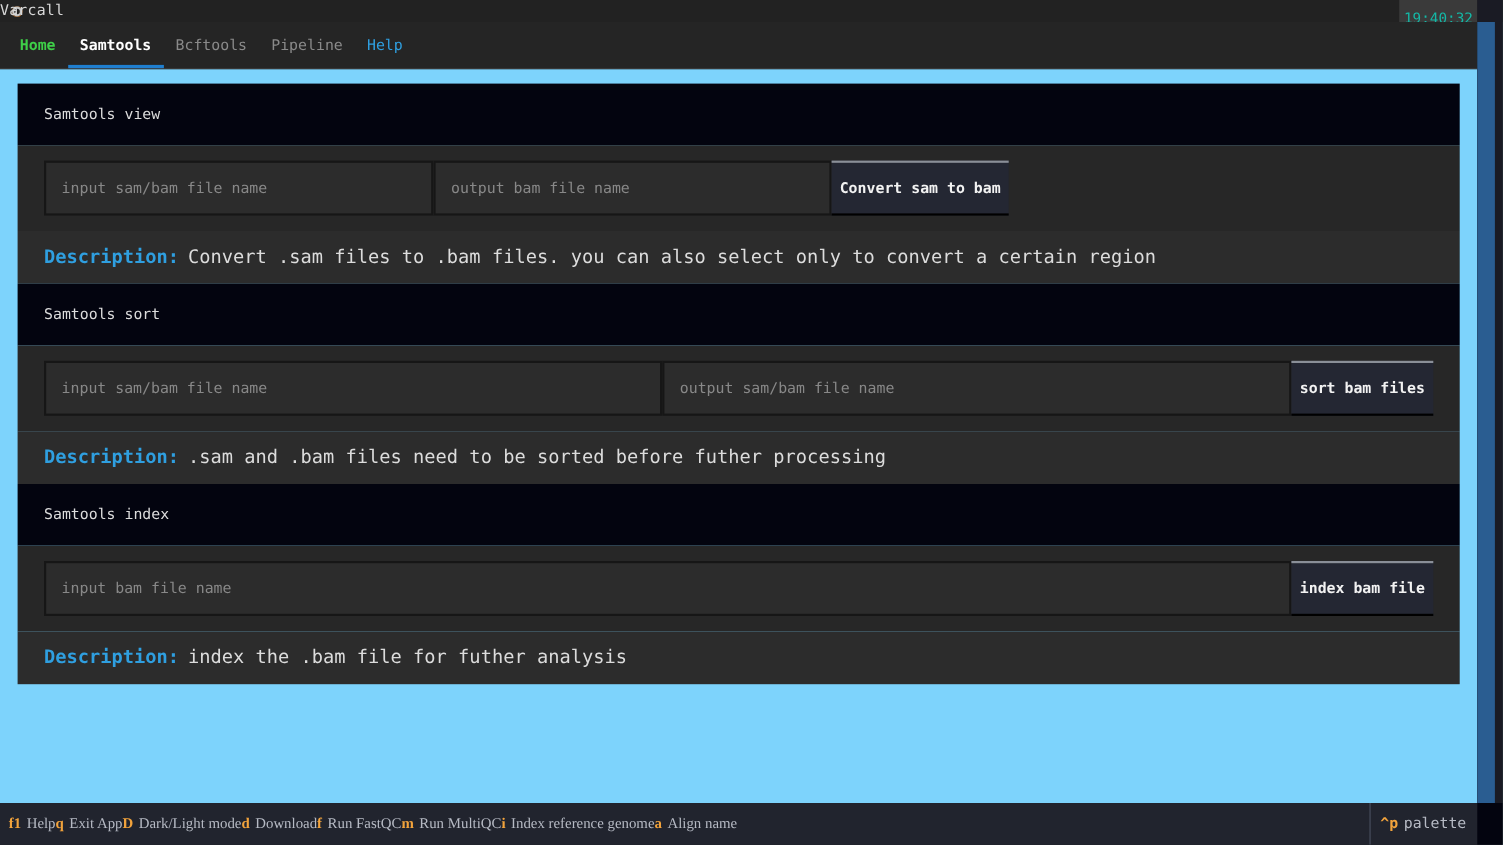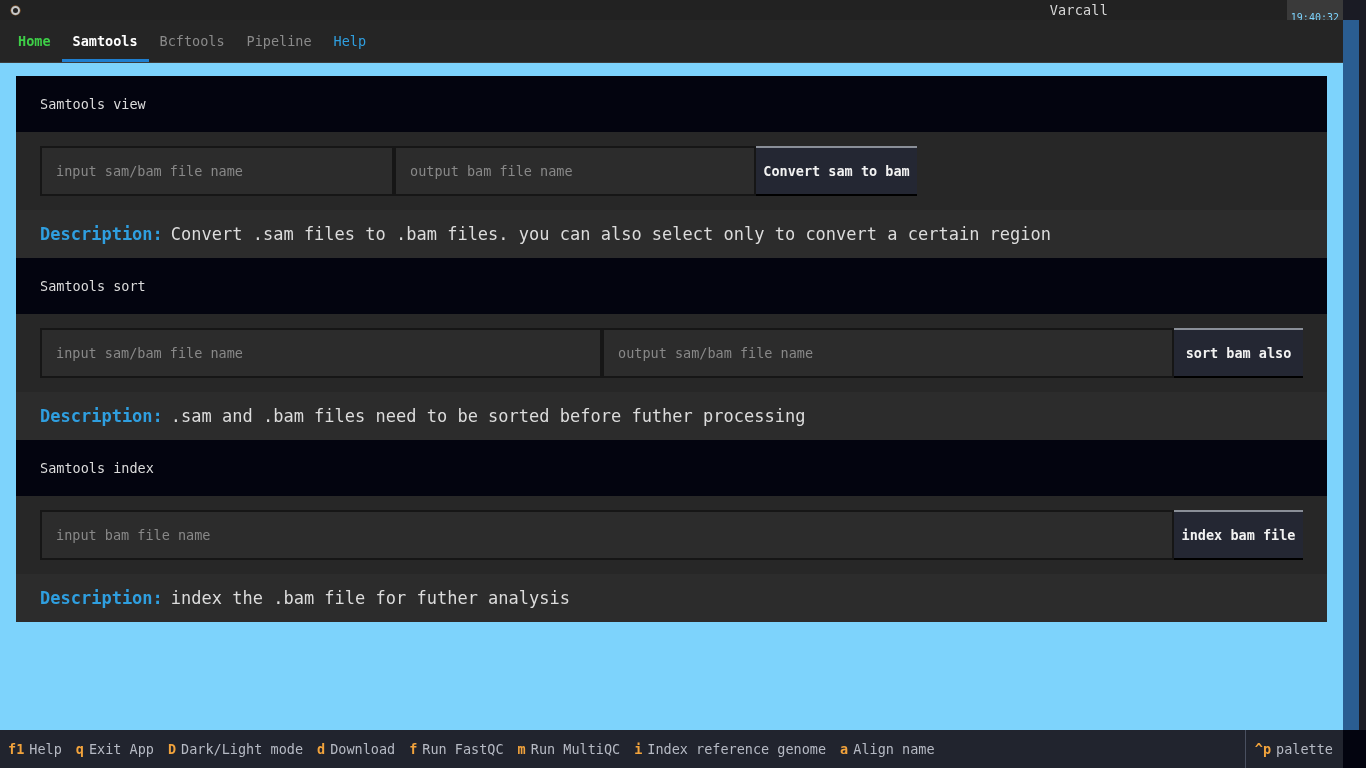--- a/index.html
+++ b/index.html
@@ -20,28 +20,28 @@
     width: 20px; height: 20px;
     display: flex; align-items: center; justify-content: center;
     margin-left: 5px;
   }
   .tb-ring {
     width: 9px; height: 9px; border-radius: 50%;
     border: 2px solid #c8c8c8;
     box-shadow: 0 0 0 0.5px #b06a28;
   }
   .tb-title {
-    position: absolute; left: 0; width: 1108px; text-align: right;
+    position: absolute; left: 0; width: 1108px; text-align: left;
     font-size: 13.5px; color: #d8d8d8; letter-spacing: 0.2px;
   }
   .tb-clock {
     position: absolute; right: 23px; top: 0; height: 35px;
     display: flex; align-items: center;
-    background: #3a3a3a; color: #7dd3fc;
-    font-size: 10px; padding: 0 4px;
+    background: #3a3a3a; color: #14b8a6;
+    font-size: 13px; padding: 0 4px;
   }
 
   
   .tabbar {
     position: absolute; top: 20px; left: 0; width: 1343px; height: 43px;
     background: #252525;
     display: flex; align-items: flex-start;
     border-bottom: 1px solid #3c3c3c;
   }
   .tab {
@@ -140,21 +140,21 @@
   }
 
   
   .footer {
     position: absolute; bottom: 0; left: 0; width: 1366px; height: 38px;
     background: #21242e;
     display: flex; align-items: center;
     font-size: 13.5px;
     overflow: hidden;
   }
-  .fkeys { display: flex; padding-left: 8px; gap: 14px; flex: 1; }
+  .fkeys { display: flex; padding-left: 8px; gap: 0; flex: 1; font-family: Liberation Serif, serif; }
   .fkey { display: flex; align-items: center; gap: 5px; white-space: nowrap; }
   .fkey .k { color: #f2a33c; font-weight: bold; }
   .fkey .t { color: #b6bac4; }
   .fpalette {
     display: flex; align-items: center; gap: 5px;
     padding: 0 10px 0 9px; height: 38px;
     border-left: 1px solid #4a5060;
     margin-right: 23px;
   }
   .fpalette .k { color: #f2a33c; font-weight: bold; }
@@ -204,21 +204,21 @@
 
   <div class="panel">
     <div class="panel-header">Samtools sort</div>
     <div class="panel-body">
       <div class="field p2-in1">
         <span class="ph">input sam/bam file name</span>
       </div>
       <div class="field p2-in2">
         <span class="ph">output sam/bam file name</span>
       </div>
-      <div class="action-btn p2-btn">sort bam also</div>
+      <div class="action-btn p2-btn">sort bam files</div>
     </div>
     <div class="panel-desc">
       <span class="desc-label">Description:</span>
       <span>.sam and .bam files need to be sorted before futher processing</span>
     </div>
   </div>
 
   <div class="panel">
     <div class="panel-header">Samtools index</div>
     <div class="panel-body">

